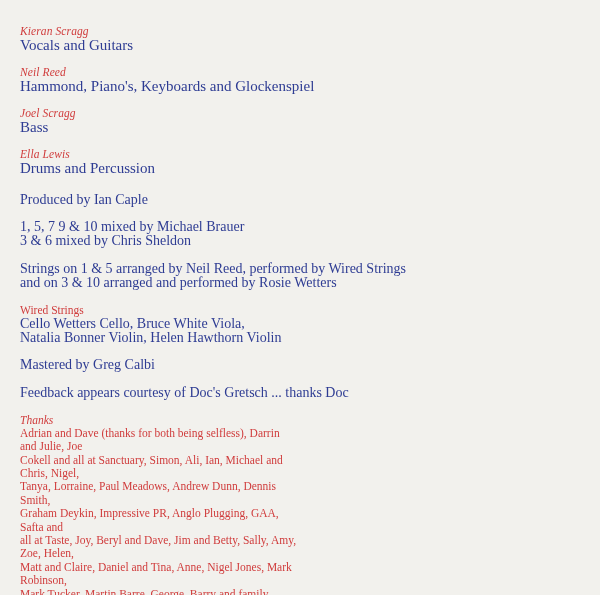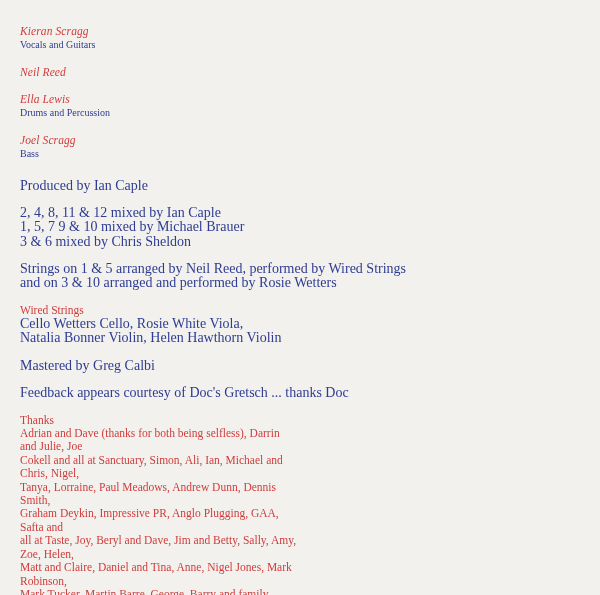--- a/index.html
+++ b/index.html
@@ -23,21 +23,21 @@
   }
   .name {
     font-style: italic;
     color: #d03c3c;
     font-size: 11.5px;
     line-height: 14px;
     letter-spacing: 0.1px;
   }
   .role {
     color: #2e3c93;
-    font-size: 10px;
+    font-size: 15px;
     line-height: 14px;
   }
   .block {
     margin-bottom: 13px;
   }
   .credit {
     color: #2e3c93;
     font-size: 14px;
     line-height: 14.2px;
   }
@@ -51,67 +51,68 @@
   }
   .it {
   }
   .thanks-body {
     color: #d03c3c;
     font-size: 11.5px;
     line-height: 13.4px;
     width: 278px;
   }
   .thanks-head {
+    font-style: italic;
     color: #d03c3c;
     font-size: 11.5px;
     line-height: 14px;
   }
   .performers { margin-bottom: 18px; }
 </style>
 </head>
 <body>
 
 <div class="page">
 
   <div class="performers">
     <div class="block">
       <div class="name">Kieran Scragg</div>
       <div class="role">Vocals and Guitars</div>
     </div>
     <div class="block">
       <div class="name">Neil Reed</div>
+      <div class="role">Hammond, Piano's, Keyboards and Glockenspiel</div>
+    </div>
+    <div class="block">
+      <div class="name">Joel Scragg</div>
+      <div class="role">Bass</div>
     </div>
     <div class="block">
       <div class="name">Ella Lewis</div>
       <div class="role">Drums and Percussion</div>
-    </div>
-    <div class="block">
-      <div class="name">Joel Scragg</div>
-      <div class="role">Bass</div>
     </div>
   </div>
 
   <div class="credit-group">
     <div class="credit">Produced by Ian Caple</div>
   </div>
 
   <div class="credit-group">
-    <div class="credit">2, 4, 8, 11 &amp; 12 mixed by Ian Caple</div>
     <div class="credit">1, 5, 7  9 &amp; 10 mixed by Michael Brauer</div>
     <div class="credit">3 &amp; 6 mixed by Chris Sheldon</div>
   </div>
 
   <div class="credit-group">
     <div class="credit">Strings on 1 &amp; 5 arranged by Neil Reed, performed by Wired Strings</div>
     <div class="credit">and on 3 &amp; 10 arranged and performed by Rosie Wetters</div>
   </div>
 
   <div class="credit-group">
     <div class="hdr-italic">Wired Strings</div>
-    <div class="credit"><span>Cello Wetters </span><span class="it">Cello</span><span>, Rosie White </span><span class="it">Viola,</span></div>
+    <div class="credit"><span>Cello Wetters </span><span class="it">Cello</span><span>, Bruce White </span><span class="it">Viola,</span></div>
     <div class="credit"><span>Natalia Bonner </span><span class="it">Violin</span><span>, Helen Hawthorn </span><span class="it">Violin</span></div>
   </div>
 
   <div class="credit-group">
     <div class="credit">Mastered by Greg Calbi</div>
   </div>
 
   <div class="credit-group">
     <div class="credit">Feedback appears courtesy of Doc's Gretsch ... thanks Doc</div>
   </div>

